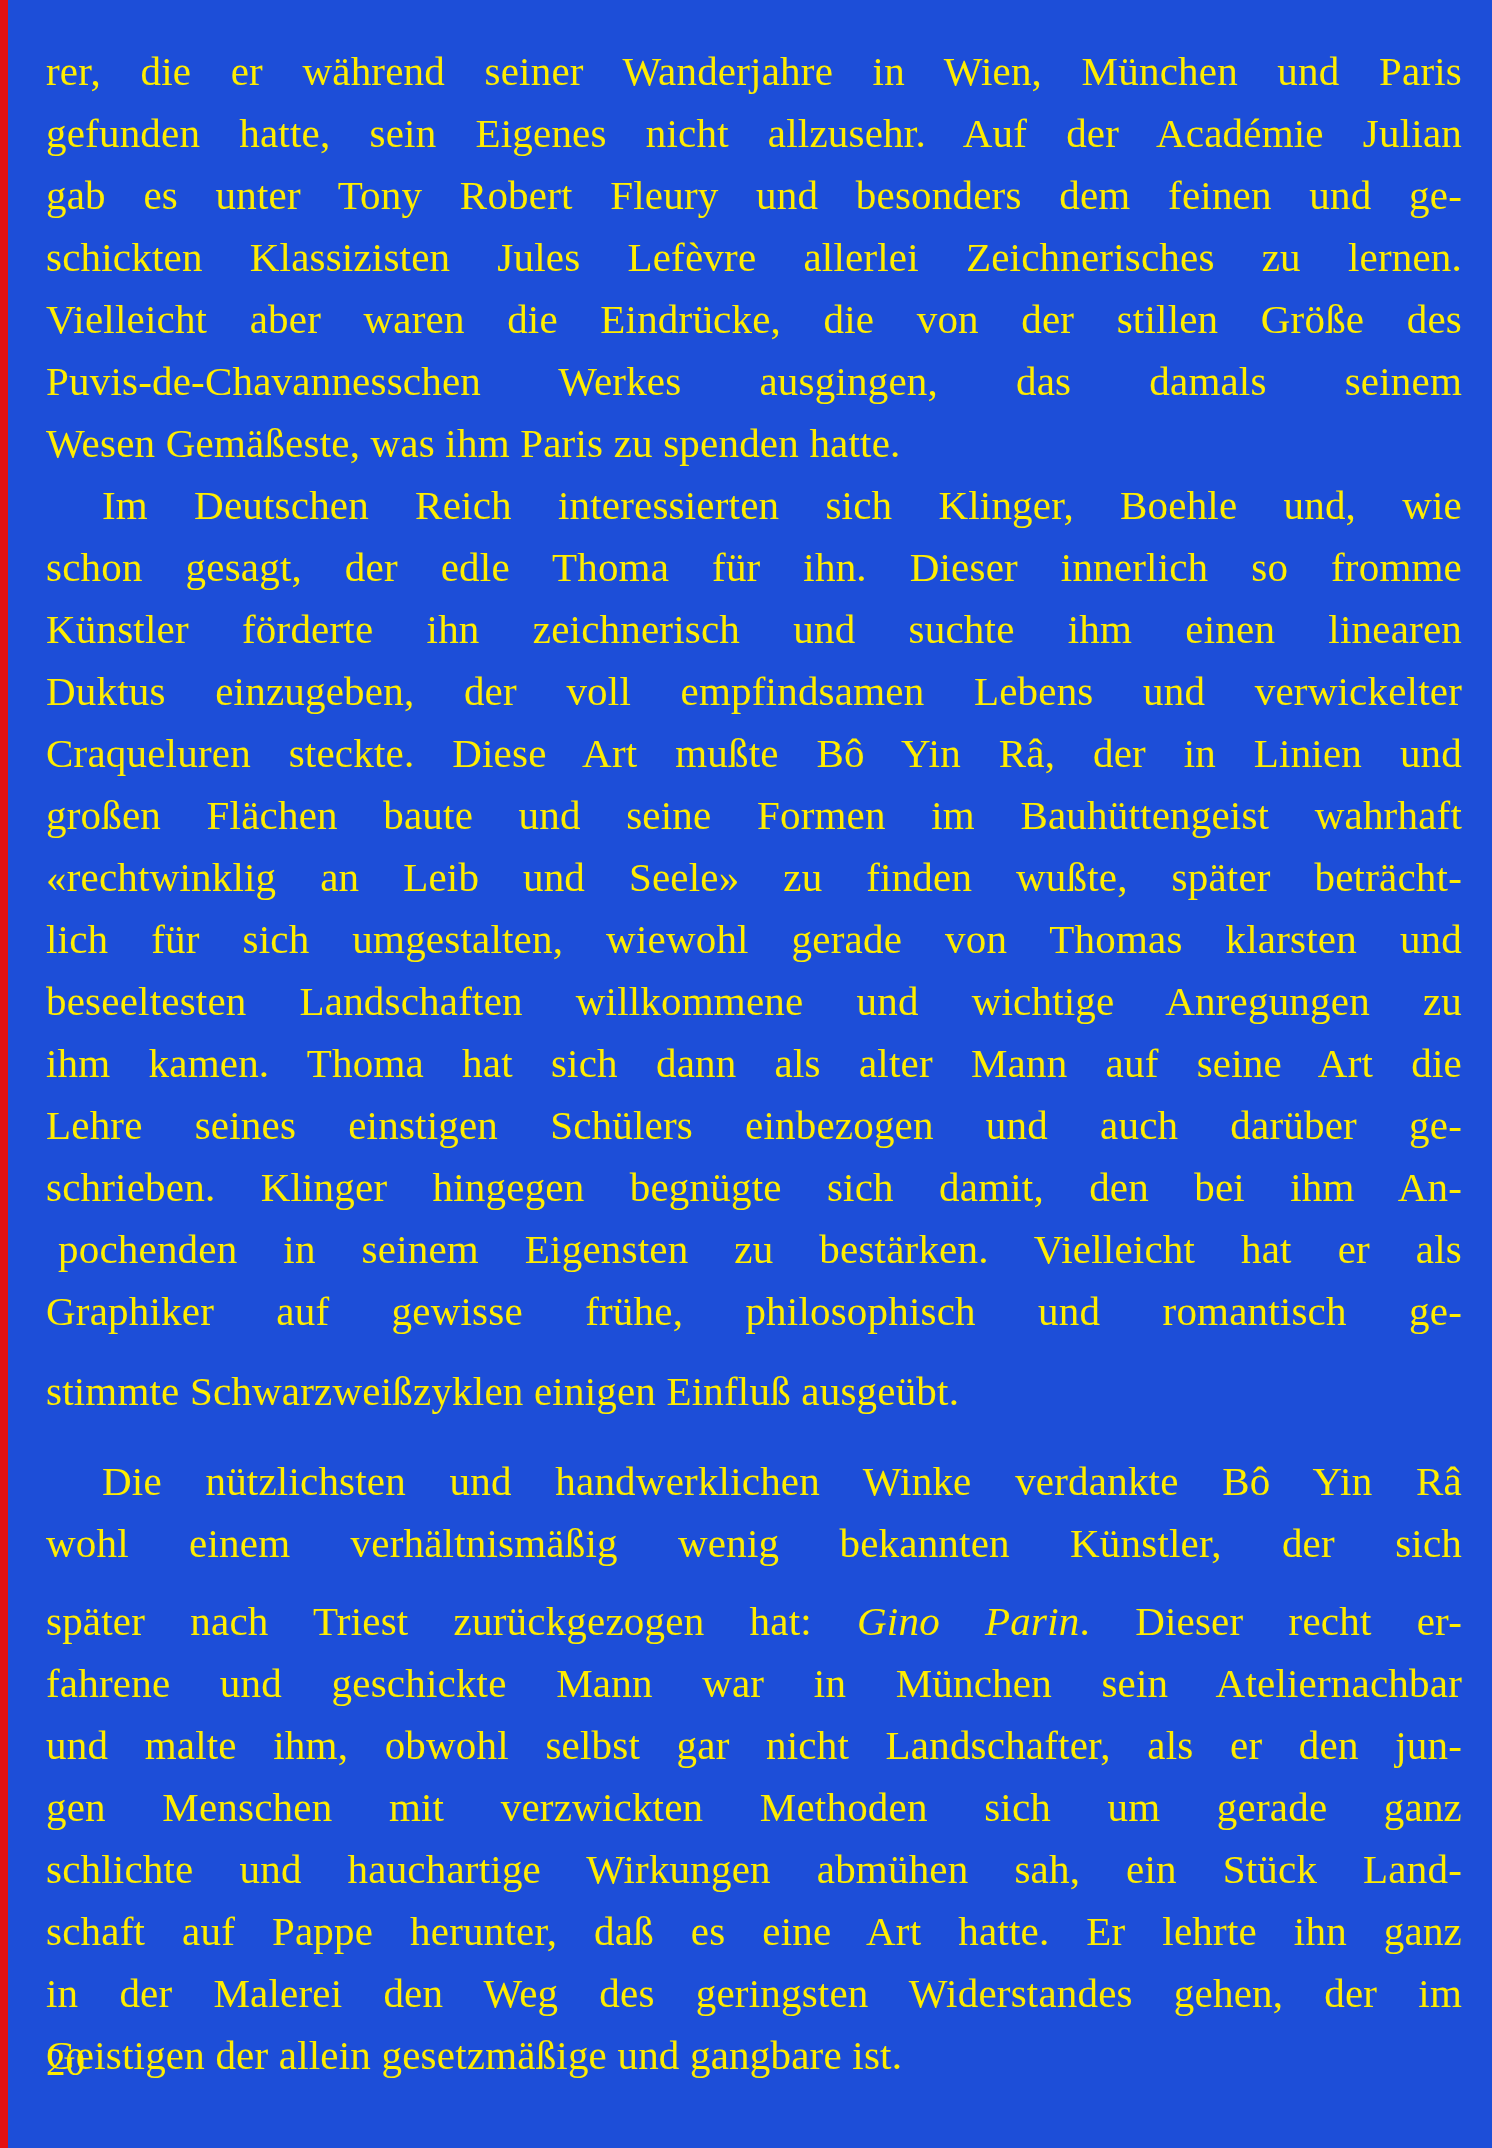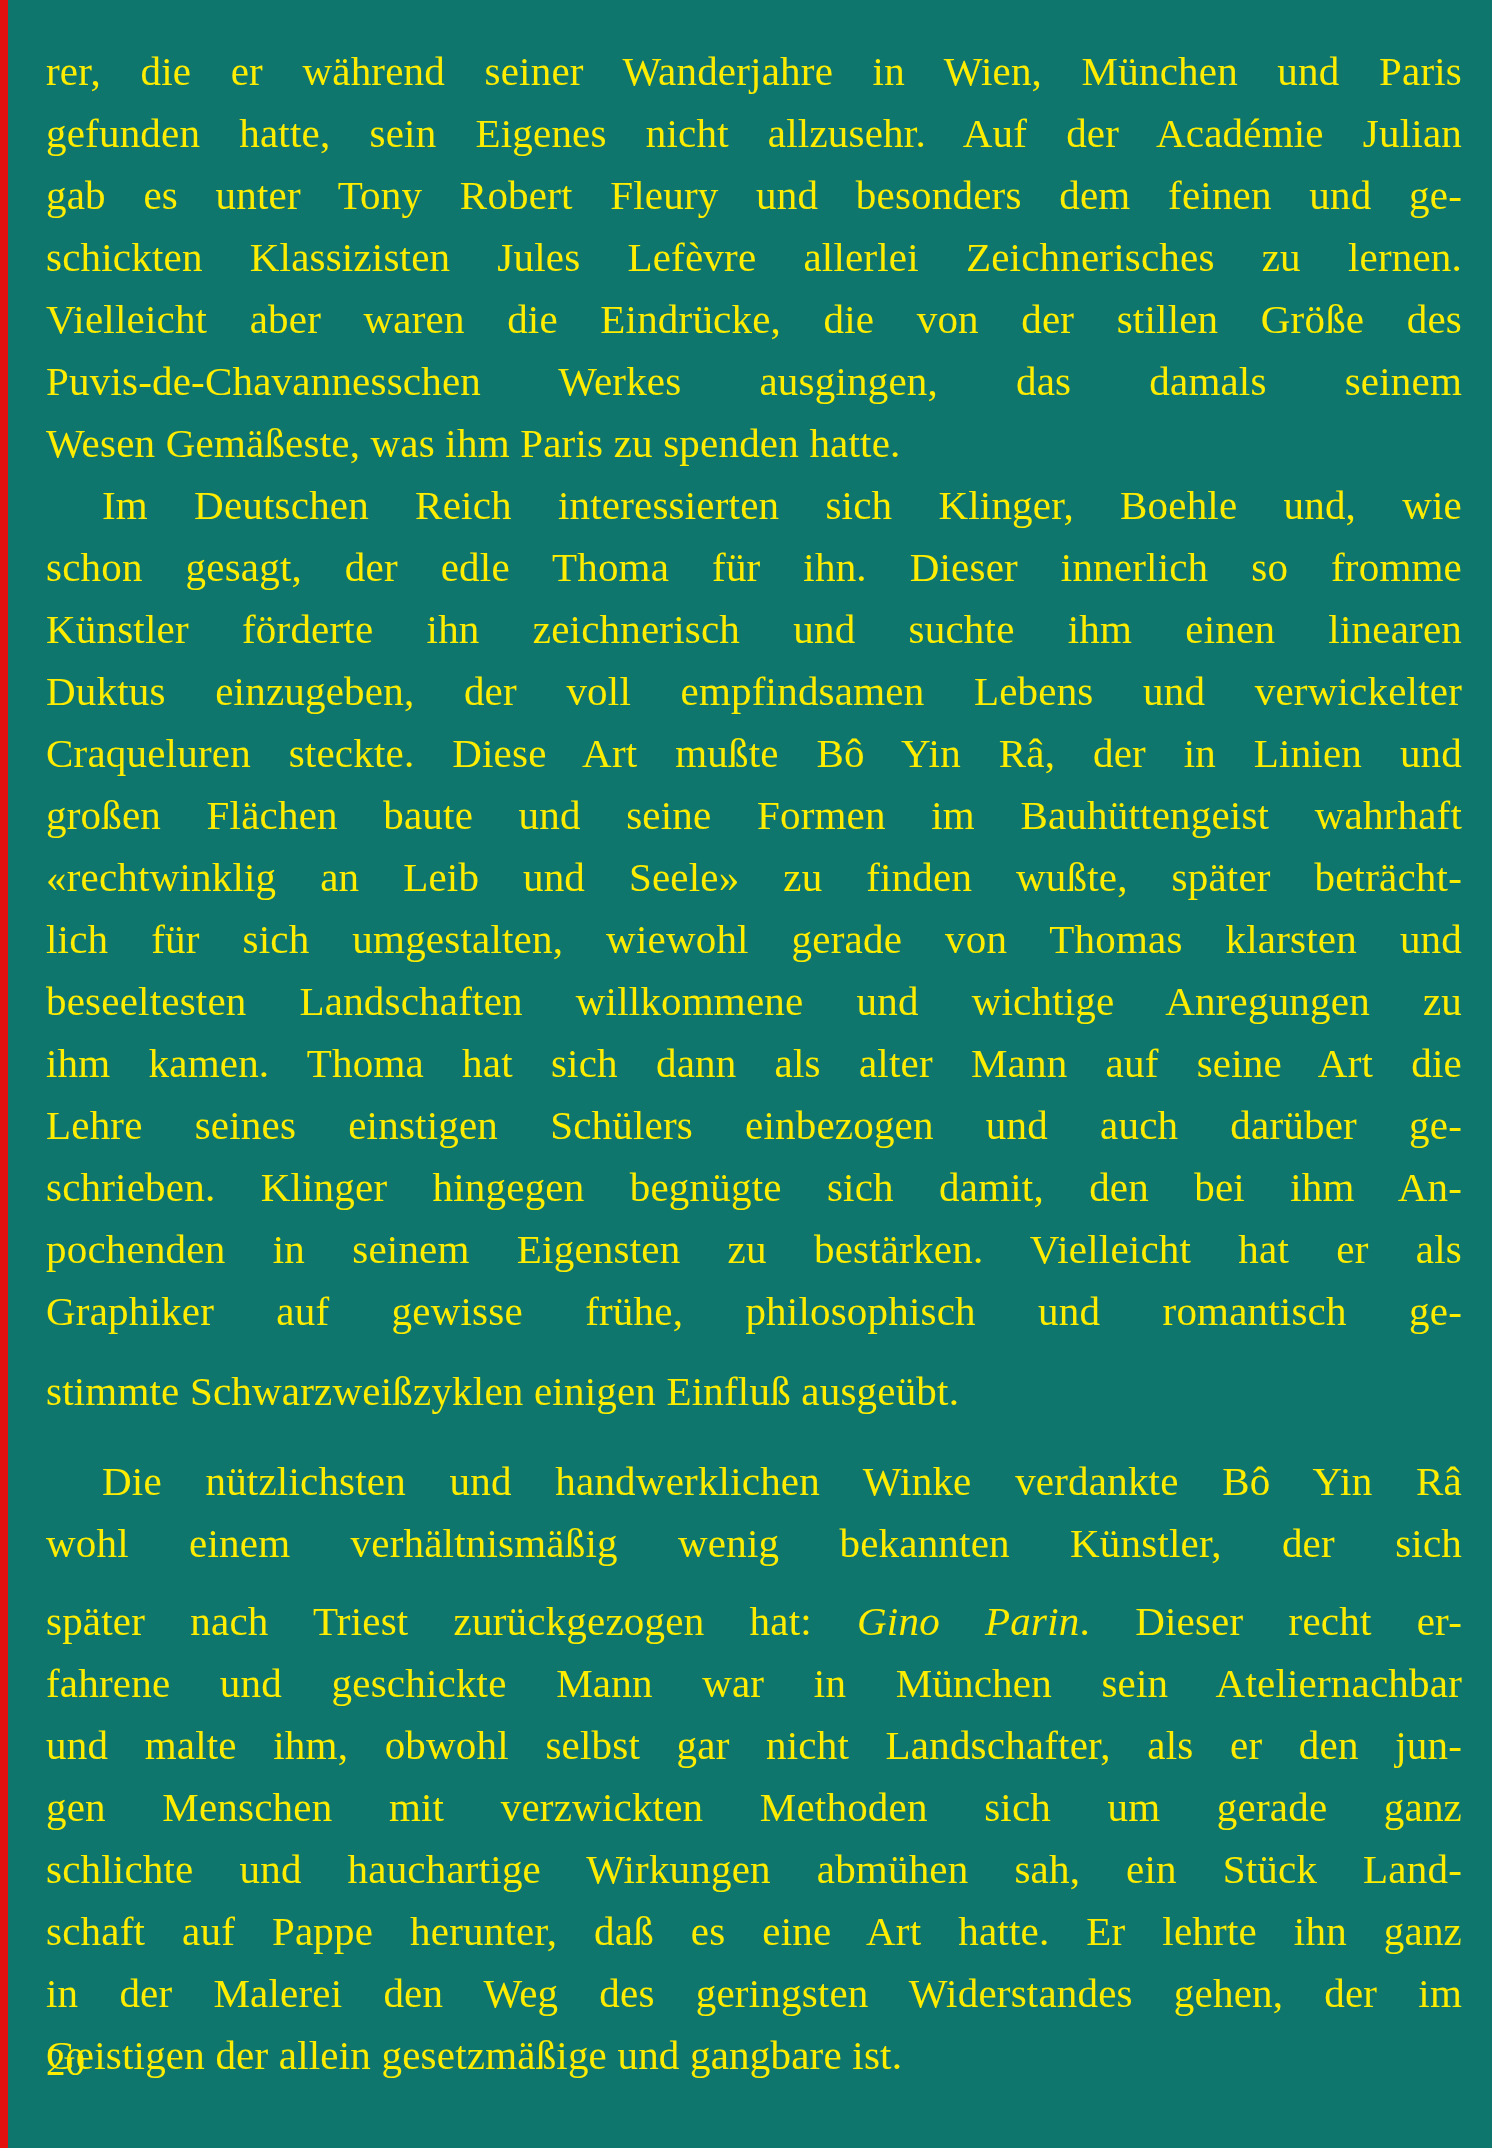--- a/index.html
+++ b/index.html
@@ -52,21 +52,21 @@
     left: 46px;
     top: 2038px;
     font-family: Liberation Serif, serif;
     font-size: 39px;
     line-height: 48px;
   }
 </style>
 </head>
 <body>
 
-<div class="page" style="background: #0f766e;">
+<div class="page" style="background: #1d4ed8;">
   <div class="red-edge" style="background: rgb(227, 16, 16);"></div>
   <div class="text-block" id="text-block">
       <div class="line" style="color: rgb(255, 237, 0);"><span>rer, die er während seiner Wanderjahre in Wien, München und Paris</span></div>
       <div class="line" style="color: rgb(255, 237, 0);"><span>gefunden hatte, sein Eigenes nicht allzusehr. Auf der Académie Julian</span></div>
       <div class="line" style="color: rgb(255, 237, 0);"><span>gab es unter Tony Robert Fleury und besonders dem feinen und ge-</span></div>
       <div class="line" style="color: rgb(255, 237, 0);"><span>schickten Klassizisten Jules Lefèvre allerlei Zeichnerisches zu lernen.</span></div>
       <div class="line" style="color: rgb(255, 237, 0);"><span>Vielleicht aber waren die Eindrücke, die von der stillen Größe des</span></div>
       <div class="line" style="color: rgb(255, 237, 0);"><span>Puvis-de-Chavannesschen Werkes ausgingen, das damals seinem</span></div>
       <div class="line para-end" style="color: rgb(255, 237, 0);"><span>Wesen Gemäßeste, was ihm Paris zu spenden hatte.</span></div>
       <div class="line indent" style="color: rgb(255, 237, 0);"><span>Im Deutschen Reich interessierten sich Klinger, Boehle und, wie</span></div>
@@ -74,21 +74,21 @@
       <div class="line" style="color: rgb(255, 237, 0);"><span>Künstler förderte ihn zeichnerisch und suchte ihm einen linearen</span></div>
       <div class="line" style="color: rgb(255, 237, 0);"><span>Duktus einzugeben, der voll empfindsamen Lebens und verwickelter</span></div>
       <div class="line" style="color: rgb(255, 237, 0);"><span>Craqueluren steckte. Diese Art mußte Bô Yin Râ, der in Linien und</span></div>
       <div class="line" style="color: rgb(255, 237, 0);"><span>großen Flächen baute und seine Formen im Bauhüttengeist wahrhaft</span></div>
       <div class="line" style="color: rgb(255, 237, 0);"><span>«rechtwinklig an Leib und Seele» zu finden wußte, später beträcht-</span></div>
       <div class="line" style="color: rgb(255, 237, 0);"><span>lich für sich umgestalten, wiewohl gerade von Thomas klarsten und</span></div>
       <div class="line" style="color: rgb(255, 237, 0);"><span>beseeltesten Landschaften willkommene und wichtige Anregungen zu</span></div>
       <div class="line" style="color: rgb(255, 237, 0);"><span>ihm kamen. Thoma hat sich dann als alter Mann auf seine Art die</span></div>
       <div class="line" style="color: rgb(255, 237, 0);"><span>Lehre seines einstigen Schülers einbezogen und auch darüber ge-</span></div>
       <div class="line" style="color: rgb(255, 237, 0);"><span>schrieben. Klinger hingegen begnügte sich damit, den bei ihm An-</span></div>
-      <div class="line" style="color: rgb(255, 237, 0);"><span>pochenden in seinem Eigensten zu bestärken. Vielleicht hat er als</span></div>
+      <div class="line" style="color: rgb(255, 237, 0); margin-left: 12px;"><span>pochenden in seinem Eigensten zu bestärken. Vielleicht hat er als</span></div>
       <div class="line" style="color: rgb(255, 237, 0);"><span>Graphiker auf gewisse frühe, philosophisch und romantisch ge-</span></div>
       <div class="line para-end" style="color: rgb(255, 237, 0); margin-top: 18px;"><span>stimmte Schwarzweißzyklen einigen Einfluß ausgeübt.</span></div>
       <div class="line indent" style="color: rgb(255, 237, 0); margin-top: 28px;"><span>Die nützlichsten und handwerklichen Winke verdankte Bô Yin Râ</span></div>
       <div class="line" style="color: rgb(255, 237, 0); font-family: Liberation Serif, serif;"><span>wohl einem verhältnismäßig wenig bekannten Künstler, der sich</span></div>
       <div class="line" style="color: rgb(255, 237, 0); margin-top: 16px;"><span>später nach Triest zurückgezogen hat: </span><span class="italic">Gino Parin</span><span>. Dieser recht er-</span></div>
       <div class="line" style="color: rgb(255, 237, 0);"><span>fahrene und geschickte Mann war in München sein Ateliernachbar</span></div>
       <div class="line" style="color: rgb(255, 237, 0);"><span>und malte ihm, obwohl selbst gar nicht Landschafter, als er den jun-</span></div>
       <div class="line" style="color: rgb(255, 237, 0);"><span>gen Menschen mit verzwickten Methoden sich um gerade ganz</span></div>
       <div class="line" style="color: rgb(255, 237, 0);"><span>schlichte und hauchartige Wirkungen abmühen sah, ein Stück Land-</span></div>
       <div class="line" style="color: rgb(255, 237, 0);"><span>schaft auf Pappe herunter, daß es eine Art hatte. Er lehrte ihn ganz</span></div>

